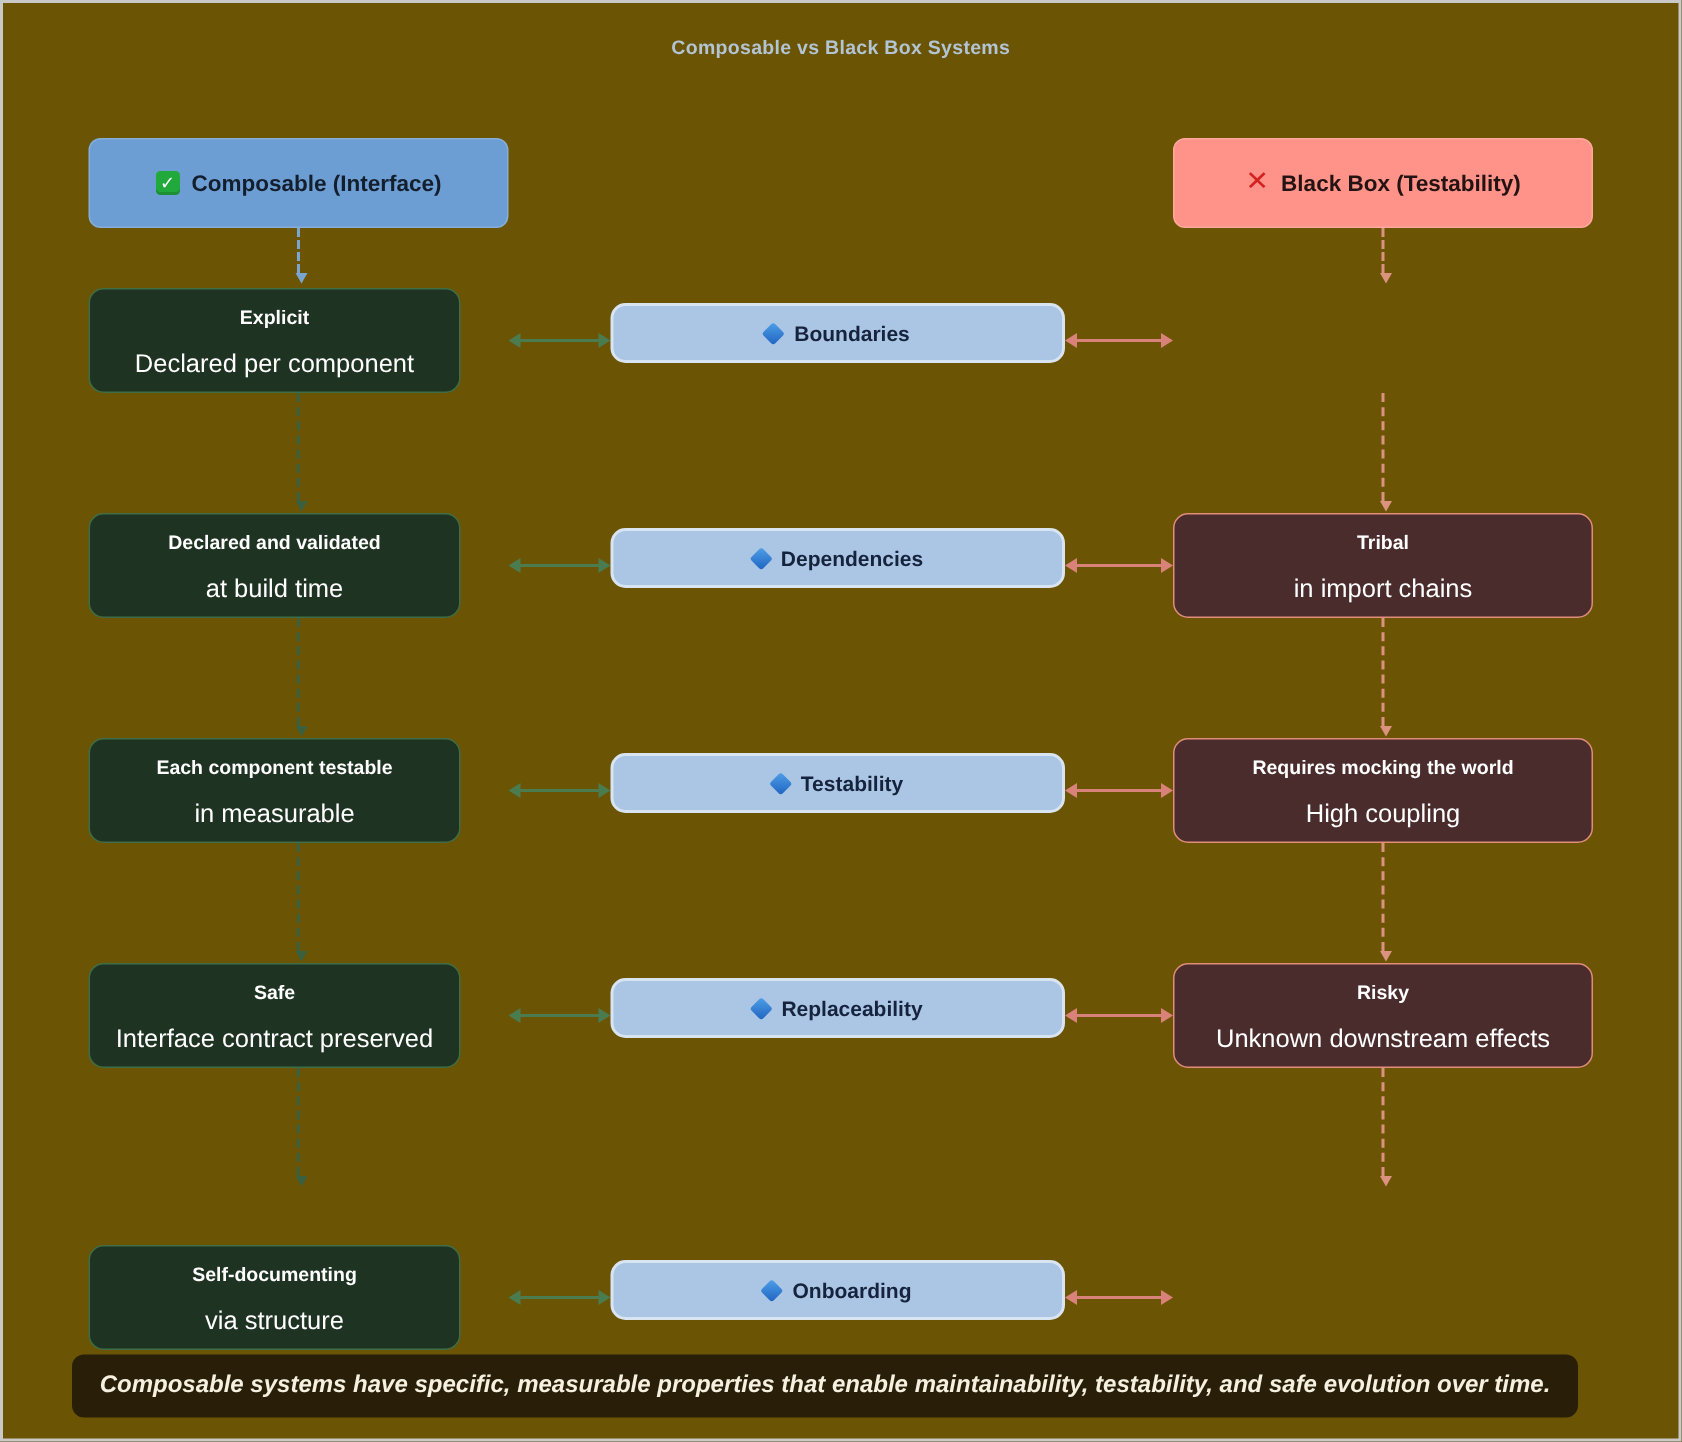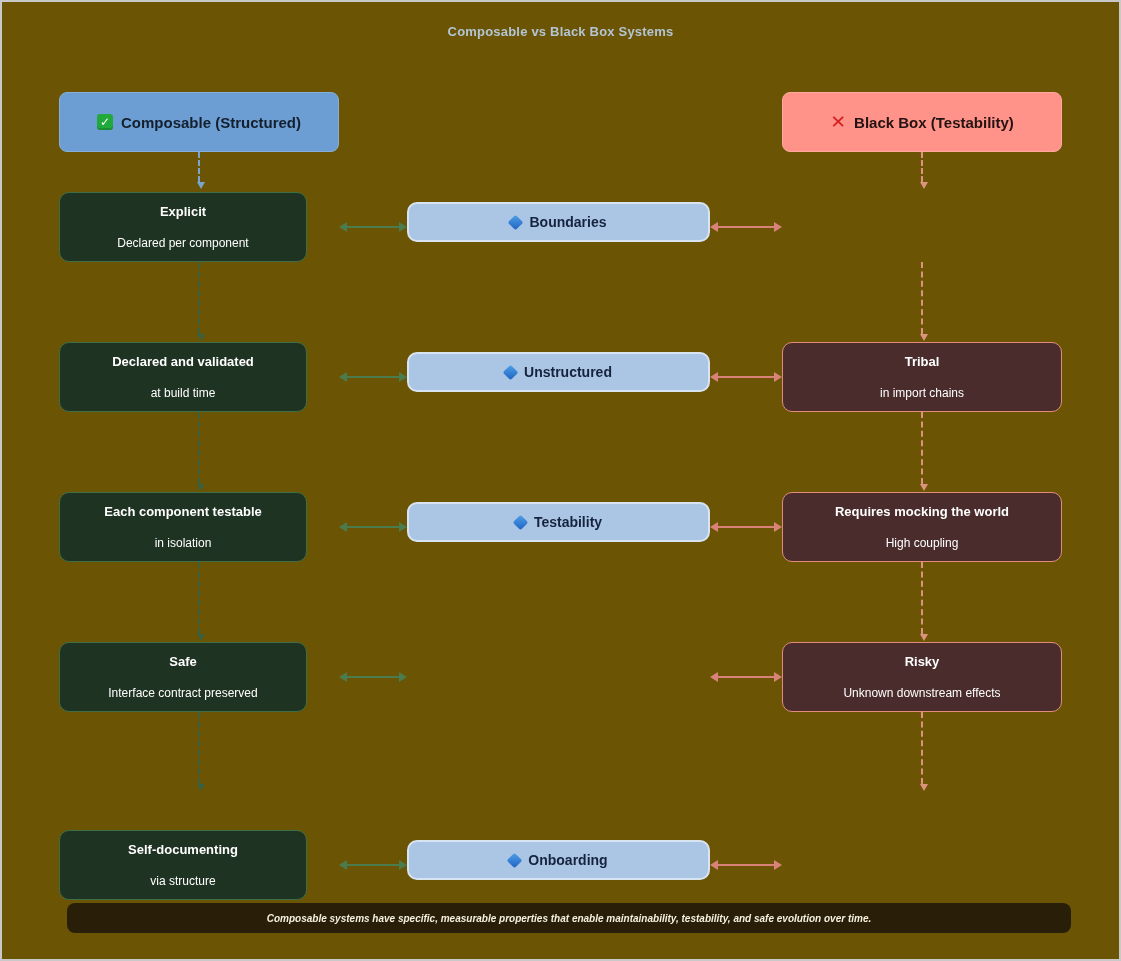--- a/index.html
+++ b/index.html
@@ -57,21 +57,21 @@
     text-align:center;line-height:16px;
   }
   .lbox{left:57px;top:0;width:248px;height:70px;background:#1f3322;border:1px solid #3f6e46;color:#fff;}
   .rbox{left:780px;top:0;width:280px;height:70px;background:#4a2c2c;border:1px solid #e08d7c;color:#fff;}
   .mbox{
     left:405px;top:10px;width:303px;height:40px;
     background:#abc5e5;border:2px solid #d9e4f1;color:#16233c;
     flex-direction:row;font-size:14px;font-weight:bold;align-items:center;
   }
   .node .t{font-size:13px;font-weight:bold;}
-  .node .s{font-size:12px;font-weight:normal;margin-top:15px;}
+  .node .s{font-size:17px;font-weight:normal;margin-top:15px;}
   
   .arrow-h{position:absolute;top:29px;height:12px;}
   .arrow-h .shaft{position:absolute;left:6px;right:6px;top:5px;height:2px;}
   .arrow-h .head-l,.arrow-h .head-r{position:absolute;top:1px;width:0;height:0;
     border-top:5px solid transparent;border-bottom:5px solid transparent;}
   .arrow-h .head-l{left:0;}
   .arrow-h .head-r{right:0;}
   .arrow-h.green{left:337px;width:68px;}
   .arrow-h.green .shaft{background:#4a7c50;}
   .arrow-h.green .head-l{border-right:8px solid #4a7c50;}
@@ -92,37 +92,37 @@
   .conn-v.salmon-c .head{border-top:7px solid #db937f;left:-3px;}
   .hconn{top:150px;height:30px;}
   .hconn.left{left:196px;}
   .hconn.right{left:919px;}
   .rconn{height:72px;}
   .rconn.left{left:196px;}
   .rconn.right{left:919px;}
   .rc0{top:260px}.rc1{top:410px}.rc2{top:560px}.rc3{top:710px}
   
   .footer-note{
-    position:absolute;left:65px;top:901px;width:1004px;height:30px;
+    position:absolute;left:46px;top:901px;width:1004px;height:42px;
     background:#291f08;border-radius:8px;box-sizing:border-box;
     display:flex;align-items:center;justify-content:center;
-    color:#f5f0e0;font-size:10px;font-weight:bold;font-style:italic;
+    color:#f5f0e0;font-size:16px;font-weight:bold;font-style:italic;
     text-align:center;
   }
 </style>
 </head>
 <body>
 
 <div class="canvas">
 
   <div class="diagram-title">Composable vs Black Box Systems</div>
 
   <div class="header-box comp">
     <span class="check-icon">✓</span>
-    <span>Composable (Structured)</span>
+    <span>Composable (Interface)</span>
   </div>
   <div class="header-box bb">
     <span class="cross-icon">✕</span>
     <span>Black Box (Testability)</span>
   </div>
 
   <div class="conn-v blue-c hconn left">
       <span class="head"></span>
     </div>
   <div class="conn-v salmon-c hconn right">
@@ -162,21 +162,21 @@
       <div class="t">Declared and validated</div>
       <div class="s">at build time</div>
     </div>
     <div class="arrow-h green">
         <span class="head-l"></span>
         <span class="shaft"></span>
         <span class="head-r"></span>
       </div>
     <div class="node mbox">
       <span class="diamond-icon"></span>
-      <span>Unstructured</span>
+      <span>Dependencies</span>
     </div>
     <div class="arrow-h salmon">
         <span class="head-l"></span>
         <span class="shaft"></span>
         <span class="head-r"></span>
       </div>
     <div class="node rbox">
       <div class="t">Tribal</div>
       <div class="s">in import chains</div>
     </div>
@@ -185,21 +185,21 @@
   <div class="conn-v green-c rconn left rc1">
       <span class="head"></span>
     </div>
   <div class="conn-v salmon-c rconn right rc1">
       <span class="head"></span>
     </div>
 
   <div class="row r2">
     <div class="node lbox">
       <div class="t">Each component testable</div>
-      <div class="s">in isolation</div>
+      <div class="s">in measurable</div>
     </div>
     <div class="arrow-h green">
         <span class="head-l"></span>
         <span class="shaft"></span>
         <span class="head-r"></span>
       </div>
     <div class="node mbox">
       <span class="diamond-icon"></span>
       <span>Testability</span>
     </div>
@@ -224,20 +224,24 @@
   <div class="row r3">
     <div class="node lbox">
       <div class="t">Safe</div>
       <div class="s">Interface contract preserved</div>
     </div>
     <div class="arrow-h green">
         <span class="head-l"></span>
         <span class="shaft"></span>
         <span class="head-r"></span>
       </div>
+    <div class="node mbox">
+      <span class="diamond-icon"></span>
+      <span>Replaceability</span>
+    </div>
     <div class="arrow-h salmon">
         <span class="head-l"></span>
         <span class="shaft"></span>
         <span class="head-r"></span>
       </div>
     <div class="node rbox">
       <div class="t">Risky</div>
       <div class="s">Unknown downstream effects</div>
     </div>
   </div>

